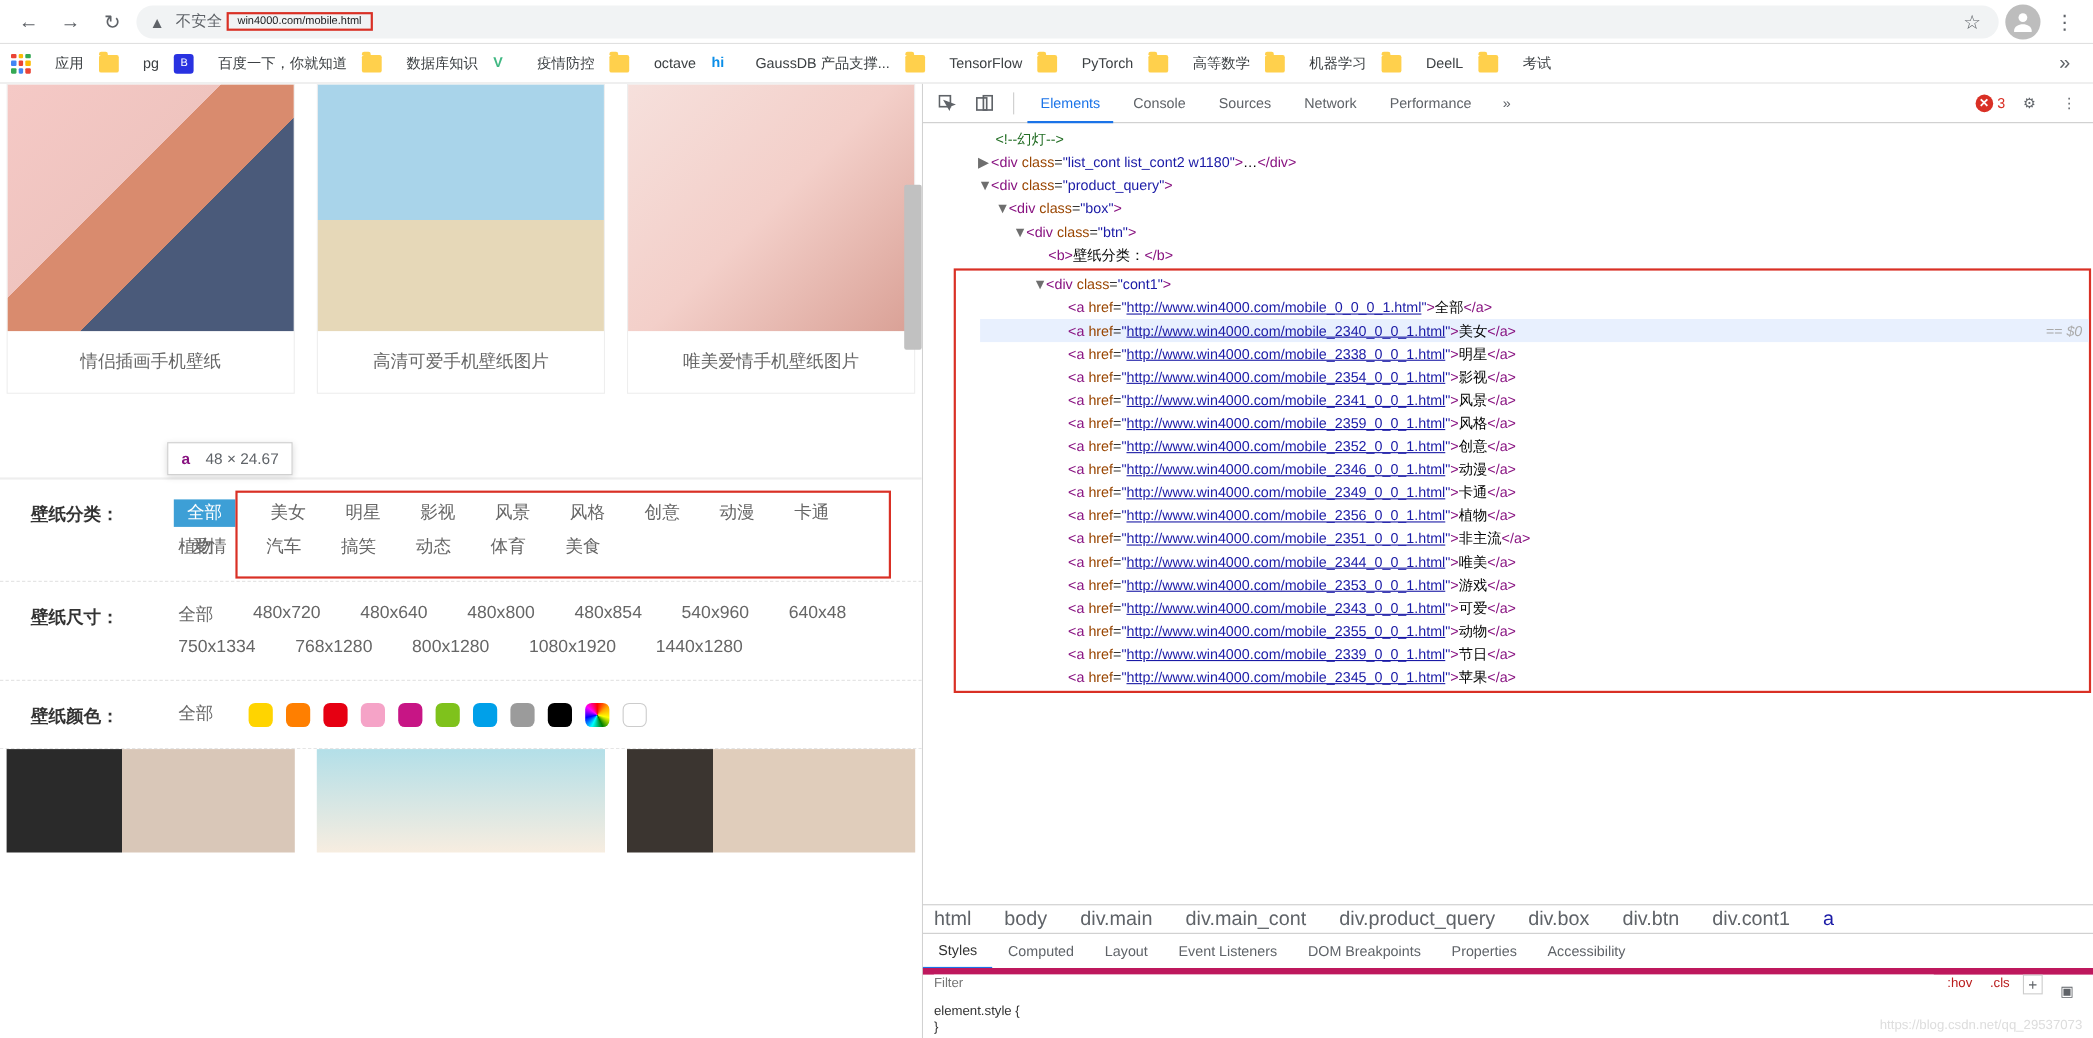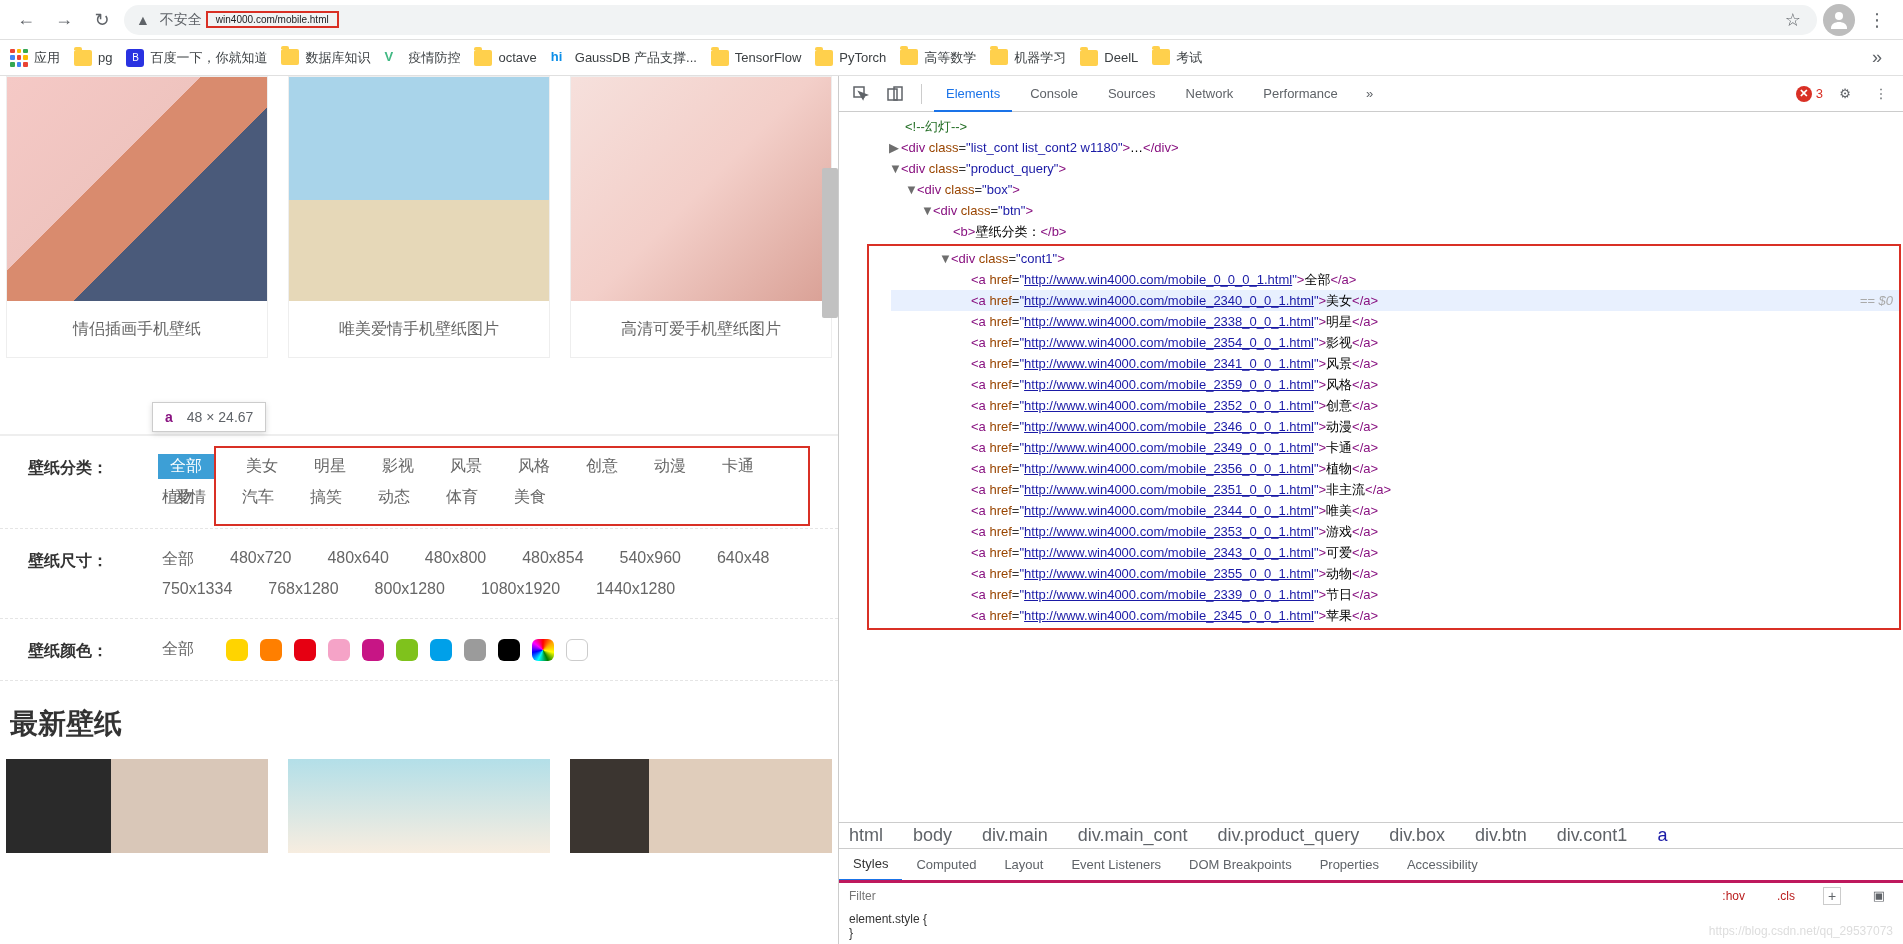--- a/index.html
+++ b/index.html
@@ -7,21 +7,21 @@
 .chrome{width:1903px;height:944px;display:flex;flex-direction:column}
 .toolbar{height:40px;display:flex;align-items:center;padding:0 10px;gap:6px;border-bottom:1px solid #e0e0e0}
 .nav-ico{width:32px;height:32px;display:flex;align-items:center;justify-content:center;border-radius:50%;color:#5f6368;font-size:18px;cursor:pointer}
 .url-bar{flex:1;height:30px;background:#f1f3f4;border-radius:15px;display:flex;align-items:center;padding:0 12px;gap:10px;color:#5f6368}
 .url-bar .warn{color:#5f6368}
 .url-text{flex:1;color:#202124;font-size:10px}
 .url-highlight{border:2px solid #d93025;padding:1px 8px;margin-left:-6px}
 .avatar-ico{width:32px;height:32px;border-radius:50%;background:#bdbdbd;display:flex;align-items:center;justify-content:center}
 .avatar-ico svg{width:24px;height:24px;fill:#fff}
 .bookmarks{height:36px;display:flex;align-items:center;padding:0 10px;gap:14px;border-bottom:1px solid #e0e0e0;font-size:13px;color:#3c4043}
-.bm{display:flex;gap:6px;cursor:pointer;white-space:nowrap}
+.bm{display:flex;align-items:center;gap:22px;cursor:pointer;white-space:nowrap}
 .bm .fold{width:18px;height:16px;background:#ffd04c;border-radius:2px;position:relative}
 .bm .fold::before{content:"";position:absolute;top:-3px;left:0;width:8px;height:3px;background:#ffd04c;border-radius:2px 2px 0 0}
 .apps-ico{width:18px;height:18px;display:grid;grid-template-columns:repeat(3,1fr);gap:2px}
 .apps-ico span{background:#ea4335;border-radius:1px}
 .apps-ico span:nth-child(2){background:#fbbc05}
 .apps-ico span:nth-child(3){background:#34a853}
 .apps-ico span:nth-child(4){background:#4285f4}
 .apps-ico span:nth-child(5){background:#ea4335}
 .apps-ico span:nth-child(6){background:#fbbc05}
 .apps-ico span:nth-child(7){background:#34a853}
@@ -78,21 +78,21 @@
 .link{color:#1a1aa6;text-decoration:underline}
 .hl-line{background:#e8f0fe}
 .eq0{color:#aaa;float:right;margin-right:6px;font-style:italic}
 .dom-box{border:2px solid #d93025;margin:2px 2px 2px -22px;padding:2px 0 2px 22px}
 .breadcrumb{height:26px;border-top:1px solid #ccc;display:flex;align-items:center;padding:0 10px;gap:30px;font-size:18px;color:#5f6368}
 .breadcrumb span{cursor:pointer}
 .breadcrumb .bc-active{color:#1a1aa6}
 .styles-header{height:32px;border-top:1px solid #ccc;display:flex;align-items:center}
 .styles-header .st-tab{padding:12px 14px;height:32px;display:flex;align-items:center;color:#5f6368;cursor:pointer;font-family:"Microsoft YaHei",Arial}
 .styles-header .st-tab.active{color:#333;border-bottom:2px solid #1a73e8}
-.styles-filter{height:28px;border-top:3px solid #be185d;display:flex;align-items:center;padding:0 10px;gap:24px;font-family:"Microsoft YaHei",Arial}
+.styles-filter{height:28px;border-top:6px solid #be185d;display:flex;align-items:flex-start;padding:0 10px;gap:8px;font-family:"Microsoft YaHei",Arial}
 .styles-filter input{border:none;outline:none;flex:1;font-size:12px;color:#999}
 .hov-cls{color:#b91c1c;font-size:12px;padding:0 4px;cursor:pointer}
 .plus{width:18px;height:18px;border:1px solid #ccc;display:flex;align-items:center;justify-content:center;font-size:14px;color:#5f6368;cursor:pointer}
 .styles-body{padding:4px 10px;font-size:12px;color:#333}
 .styles-body .sel-t{color:#333}
 .watermark{position:absolute;right:10px;bottom:6px;color:#ddd;font-size:12px;font-family:Arial}
 .baidu-ico{width:18px;height:18px;background:#2932e1;border-radius:3px;color:#fff;font-size:10px;display:flex;align-items:center;justify-content:center}
 .vue-ico{width:18px;height:18px;color:#41b883;font-weight:bold}
 .gauss-ico{width:18px;height:18px;color:#0b8ee8;font-weight:bold}
 .star{color:#5f6368;font-size:18px;margin-right:4px;cursor:pointer}
@@ -198,25 +198,25 @@
 
     <div class="page">
       <div class="page-scroll">
         <div class="cards">
           <div class="card">
               <div class="card-img"></div>
               <div class="card-cap">情侣插画手机壁纸</div>
             </div>
           <div class="card">
               <div class="card-img"></div>
-              <div class="card-cap">唯美爱情手机壁纸图片</div>
+              <div class="card-cap">高清可爱手机壁纸图片</div>
             </div>
           <div class="card">
               <div class="card-img"></div>
-              <div class="card-cap">高清可爱手机壁纸图片</div>
+              <div class="card-cap">唯美爱情手机壁纸图片</div>
             </div>
         </div>
 
         <div class="tooltip">
           <span class="t-a">a</span><span class="t-dim">48 × 24.67</span>
         </div>
 
         <div class="filters">
           <div class="filter-row">
             <div class="filter-label">壁纸分类：</div>
@@ -271,21 +271,20 @@
                   <div class="colordot" style="background: rgb(0, 160, 233);"></div>
                   <div class="colordot" style="background: rgb(155, 155, 155);"></div>
                   <div class="colordot" style="background: rgb(0, 0, 0);"></div>
                   <div class="colordot" style="background: conic-gradient(red, orange, yellow, green, cyan, blue, magenta, red);"></div>
                   <div class="colordot" style="background: rgb(255, 255, 255); border: 1px solid rgb(204, 204, 204);"></div>
                 </div>
             </div>
           </div>
         </div>
 
-        <div class="heading">最新壁纸</div>
         <div class="thumbs">
           <div class="thumb"></div>
           <div class="thumb"></div>
           <div class="thumb"></div>
         </div>
       </div>
       <div class="scroll-thumb"></div>
     </div>
 
     <div class="devtools">

